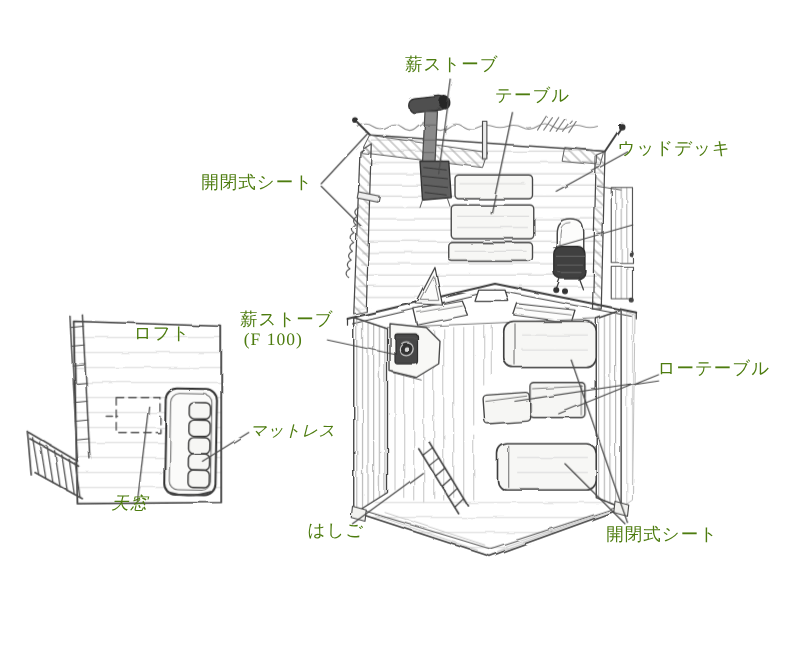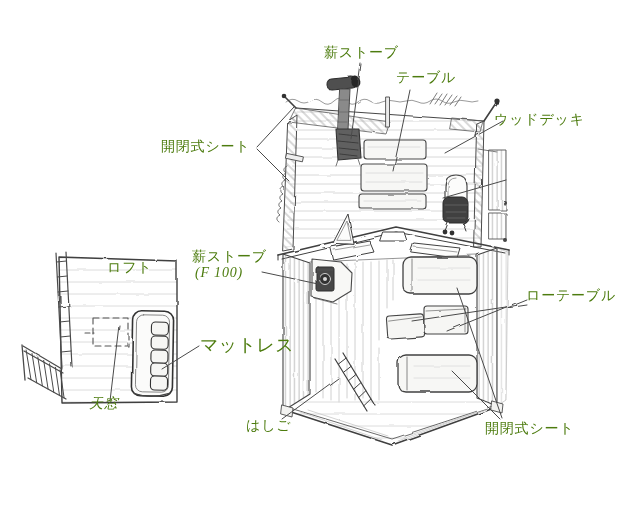--- a/index.html
+++ b/index.html
@@ -1,22 +1,22 @@
 <!DOCTYPE html>
 <html><head>
 <meta charset="utf-8">
 <style>
   html,body{margin:0;padding:0;background:#ffffff;}
   .stage{position:relative;width:635px;height:516px;background:#ffffff;overflow:hidden;
          font-family:"Liberation Serif","DejaVu Serif",serif;}
   .stage svg{position:absolute;left:0;top:0;}
   .lbl{position:absolute;white-space:nowrap;color:#4d7c0f;font-size:14px;
        letter-spacing:0.8px;line-height:16px;}
-  .lbl.small{font-size:18px;letter-spacing:0.4px;}
-  .f100 .line2{padding-left:3px;font-style:italic;}
+  .lbl.small{font-size:13px;letter-spacing:0.4px;font-style:italic;}
+  .f100 .line2{padding-left:3px;}
 </style>
 </head>
 <body>
 
 <div class="stage">
 
 <svg width="635" height="516" viewBox="0 0 635 516">
   <defs>
     <filter id="rough" x="-10%" y="-10%" width="120%" height="120%">
       <feTurbulence type="fractalNoise" baseFrequency="0.035" numOctaves="3" seed="7" result="n"></feTurbulence>

